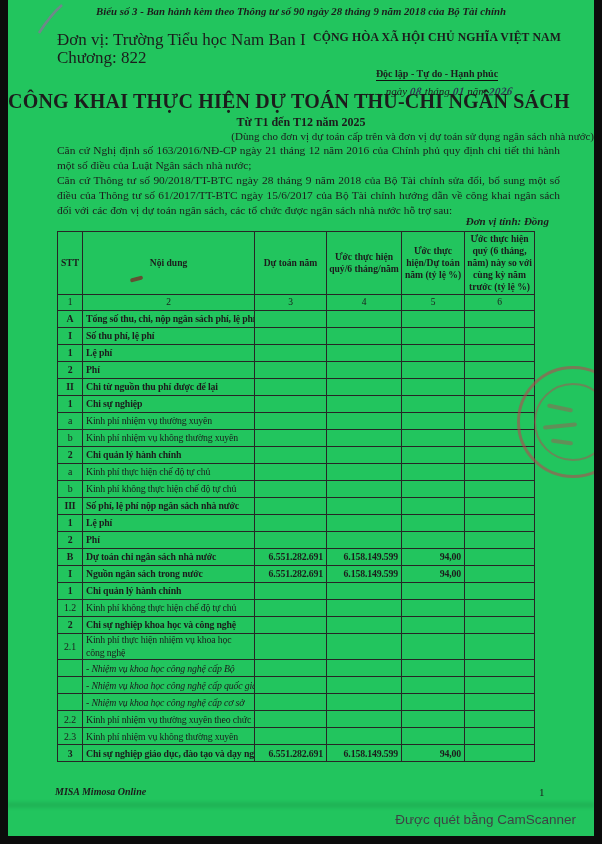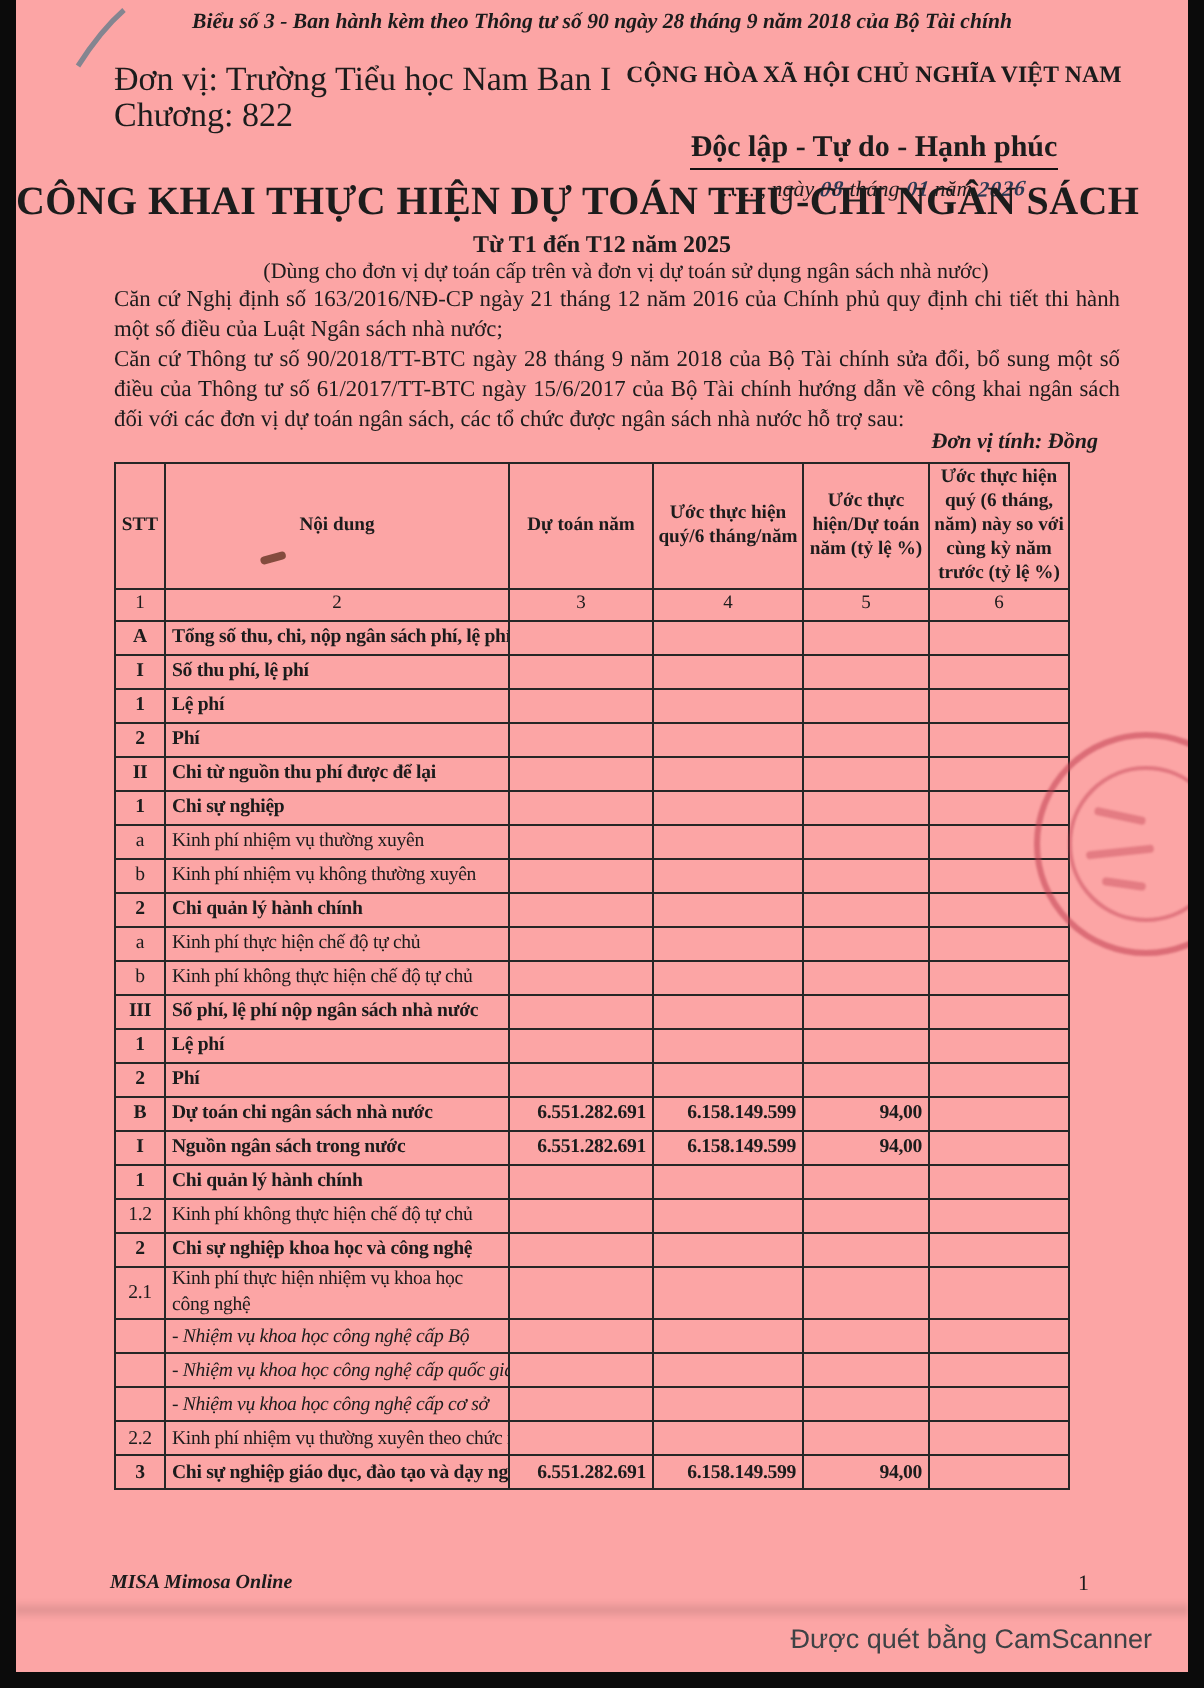--- a/index.html
+++ b/index.html
@@ -6,38 +6,38 @@
   body {
     width:602px; height:844px;
     background:#0a0a0a;
     font-family:"Liberation Serif", serif;
     position:relative;
     overflow:hidden;
   }
   .scan-frame { position:absolute; left:0; top:0; width:602px; height:844px; background:#0b0b0b; }
   .page {
     position:absolute; left:8px; top:0; width:586px; height:836px;
-    background:#fca5a5; color:#1c1c1c; overflow:hidden;
+    background:#22c55e; color:#1c1c1c; overflow:hidden;
   }
   
   .form-note { position:absolute; top:5px; left:0; width:100%; text-align:center;
     font-size:10.8px; font-weight:bold; font-style:italic; }
   .unit-block { position:absolute; left:49px; top:31px; font-size:17px; line-height:18px; }
   .rep-block { position:absolute; left:288px; top:30px; width:282px; text-align:center; }
   .nat-title { font-size:11.8px; font-weight:bold; letter-spacing:0.1px; }
-  .motto { display:inline-block; font-size:15px; font-weight:bold;
+  .motto { display:inline-block; font-size:10px; font-weight:bold;
     border-bottom:1.6px solid #111; padding-bottom:1px; margin-top:3px; }
   .date-line { font-size:11px; font-style:italic; margin-top:4px; color:#1c1c1c; }
   .hand { display:inline-block; font-style:italic; color:#2e3a55;
     transform:skewX(-8deg) rotate(-2deg); font-weight:bold; letter-spacing:0.5px; }
   .main-title { position:absolute; top:90px; left:0; width:100%; text-align:left;
     font-size:20px; font-weight:bold; letter-spacing:0.2px; }
   .period { position:absolute; top:115px; left:0; width:100%; text-align:center;
     font-size:12px; font-weight:bold; }
-  .scope-note { position:absolute; top:130px; left:0; width:100%; text-align:center; font-size:11px;padding-left:24px; }
+  .scope-note { position:absolute; top:130px; left:0; width:100%; text-align:right; font-size:11px;padding-left:24px; }
   .legal { position:absolute; left:49px; top:143px; width:503px; font-size:11.4px;
     line-height:14.9px; text-align:justify; }
   .unit-note { position:absolute; left:49px; top:215px; width:492px; text-align:right;
     font-size:11px; font-style:italic; font-weight:bold; }
   
   table.budget { position:absolute; left:49px; top:231px; width:477px;
     border-collapse:collapse; table-layout:fixed; }
   table.budget th, table.budget td { border:1.4px solid #262626; overflow:hidden; }
   table.budget th { font-size:9.6px; font-weight:bold; text-align:center;
     vertical-align:middle; line-height:1.25; padding:1px 2px; height:58px; }
@@ -330,20 +330,28 @@
             <td class="cell-num"></td>
           </tr>
           <tr class="data-row">
             <td class="cell-stt">2.2</td>
             <td class="cell-content">Kinh phí nhiệm vụ thường xuyên theo chức năng</td>
             <td class="cell-num"></td>
             <td class="cell-num"></td>
             <td class="cell-num"></td>
             <td class="cell-num"></td>
           </tr>
+          <tr class="data-row">
+            <td class="cell-stt">2.3</td>
+            <td class="cell-content">Kinh phí nhiệm vụ không thường xuyên</td>
+            <td class="cell-num"></td>
+            <td class="cell-num"></td>
+            <td class="cell-num"></td>
+            <td class="cell-num"></td>
+          </tr>
           <tr class="data-row bold">
             <td class="cell-stt">3</td>
             <td class="cell-content">Chi sự nghiệp giáo dục, đào tạo và dạy nghề</td>
             <td class="cell-num">6.551.282.691</td>
             <td class="cell-num">6.158.149.599</td>
             <td class="cell-num">94,00</td>
             <td class="cell-num"></td>
           </tr>
         </tbody>
     </table>

